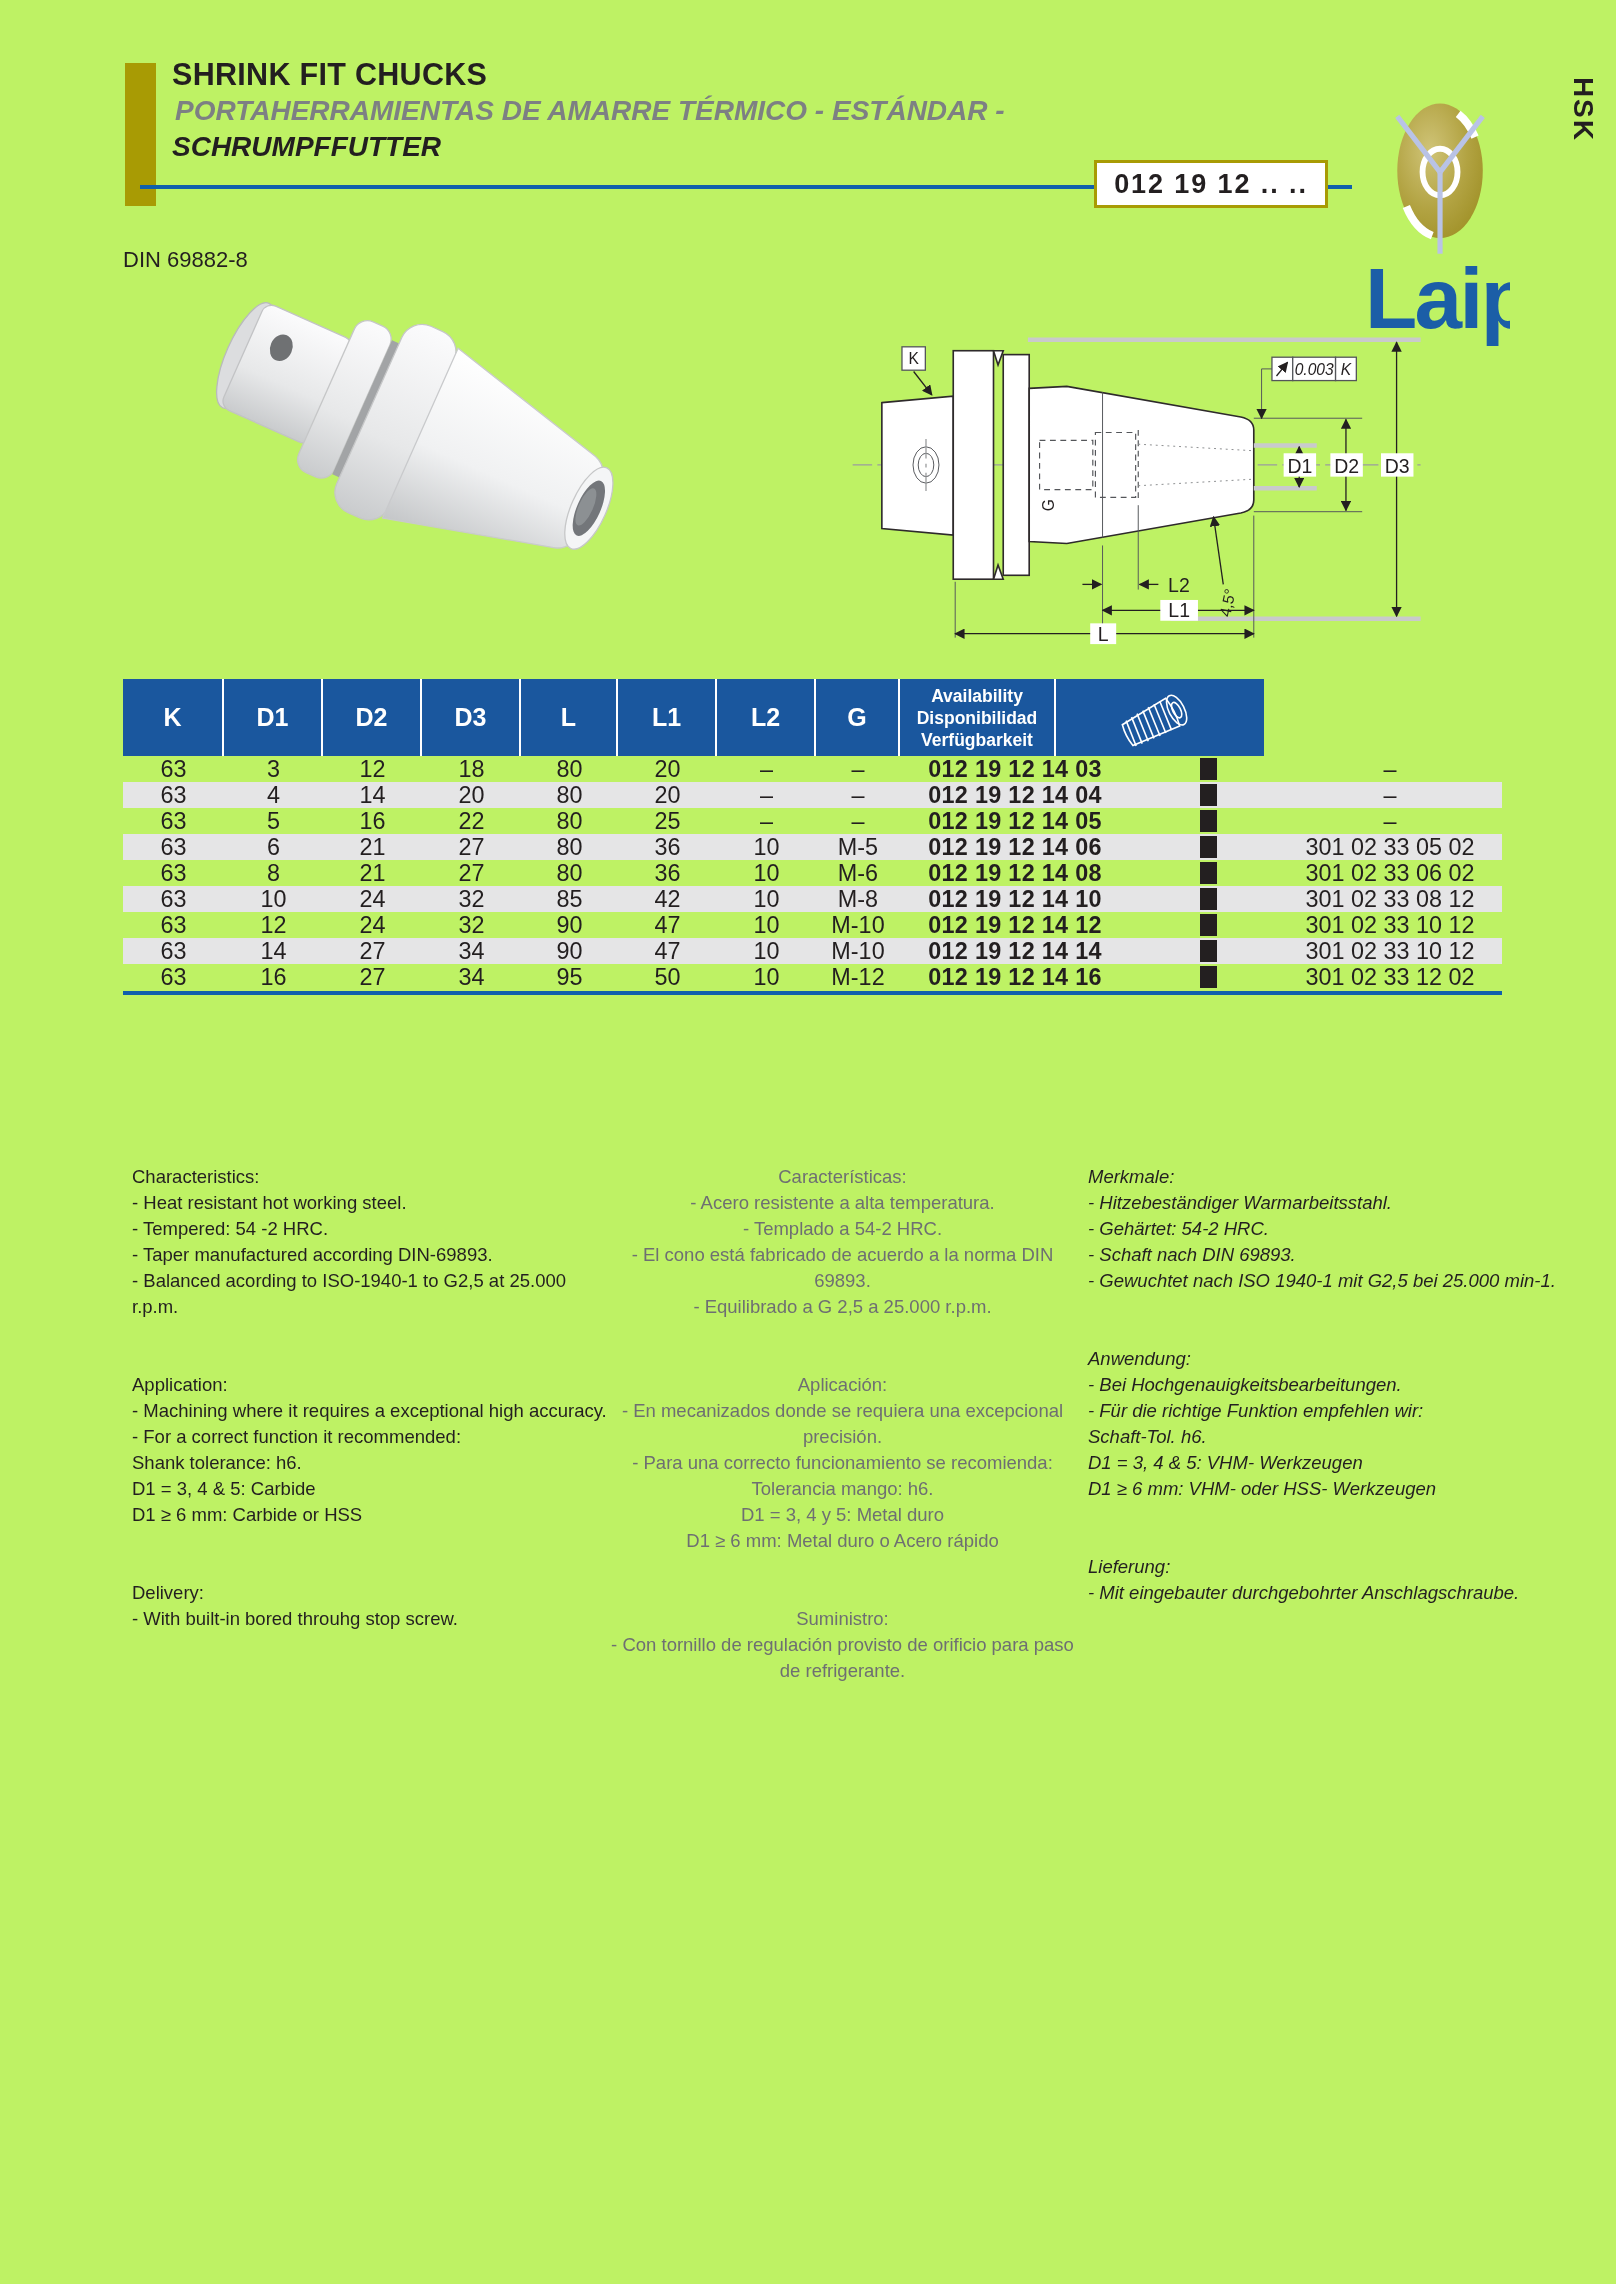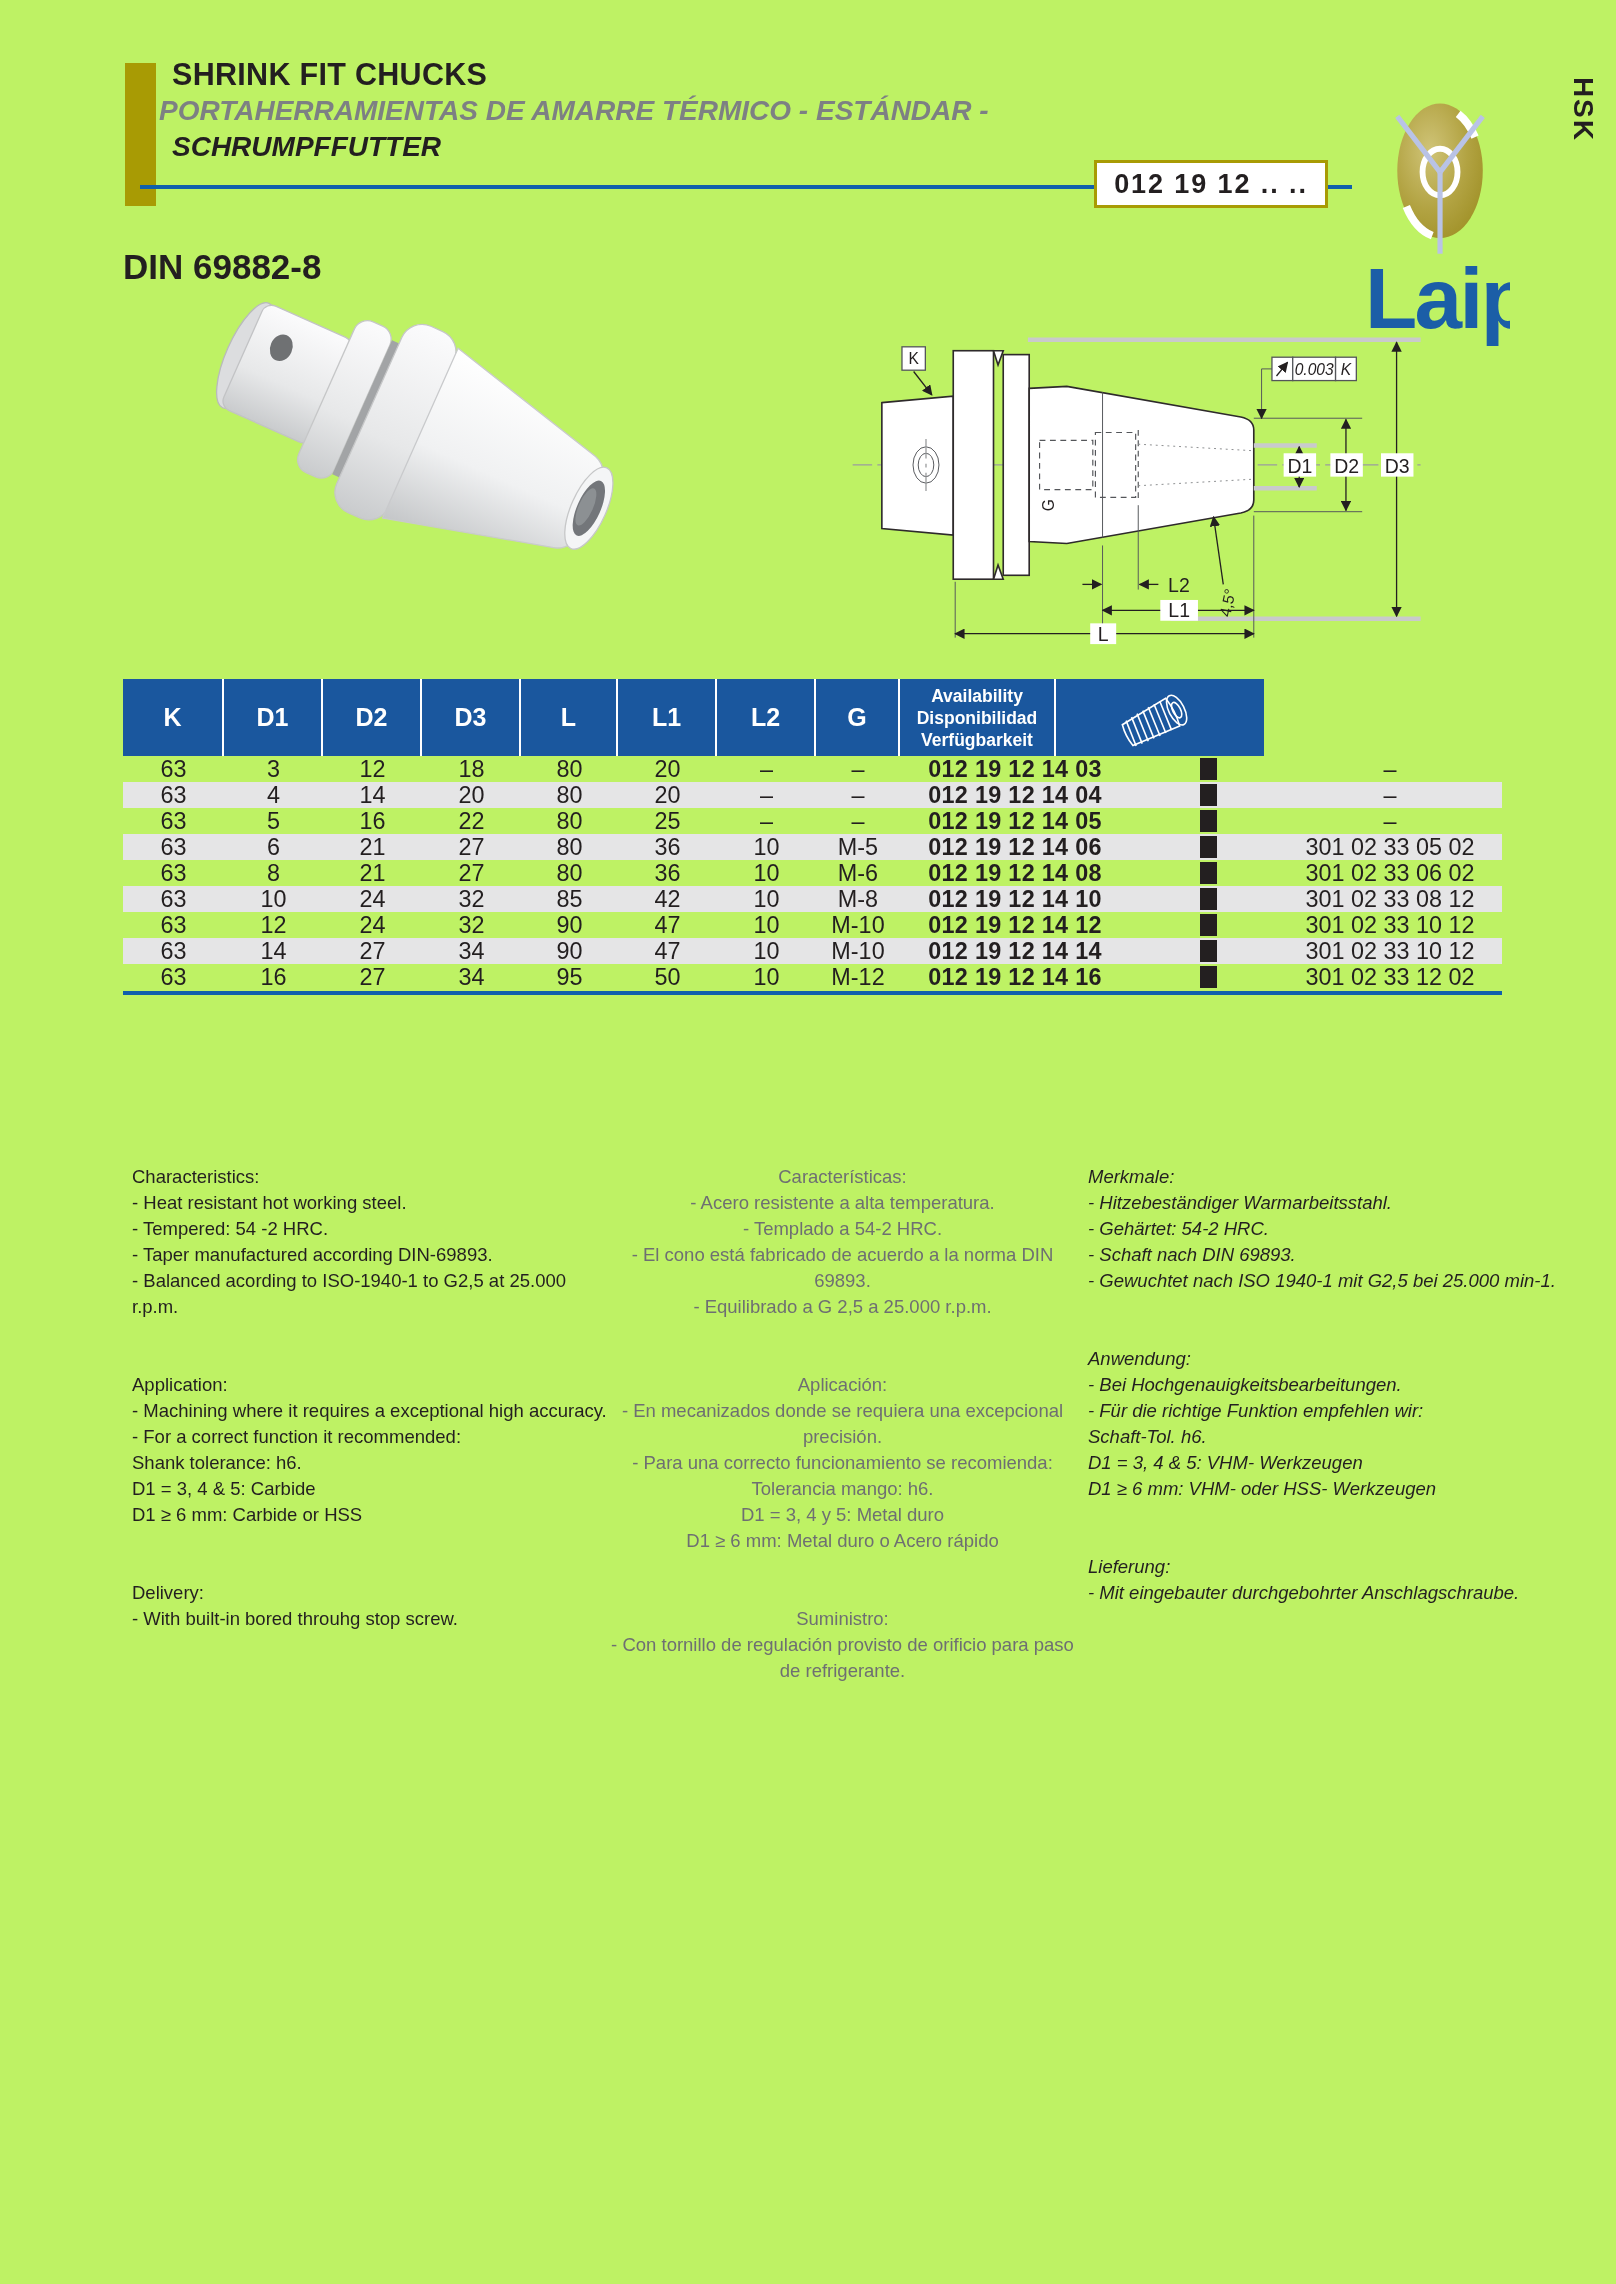--- a/index.html
+++ b/index.html
@@ -3,32 +3,32 @@
 <meta charset="utf-8">
 <style>
   html,body{margin:0;padding:0;background:#ffffff;}
   .page{
     position:relative; width:1616px; height:2284px; background:#bef264; overflow:hidden;
     font-family:"Liberation Sans", sans-serif; color:#231f20;
   }
   
   .gold-bar{position:absolute;left:125px;top:63px;width:31px;height:143px;background:#a89b04;}
   .title{position:absolute;left:172px;top:57px;font-size:30.5px;font-weight:800;letter-spacing:0.3px;color:#231f20;white-space:nowrap;}
-  .subtitle-es{position:absolute;left:159px;top:95px;font-size:28px;font-weight:700;font-style:italic;color:#7d8083;white-space:nowrap;}
+  .subtitle-es{position:absolute;left:175px;top:95px;font-size:28px;font-weight:700;font-style:italic;color:#7d8083;white-space:nowrap;}
   .subtitle-de{position:absolute;left:172px;top:131px;font-size:28px;font-weight:700;font-style:italic;color:#231f20;white-space:nowrap;}
   .rule-left{position:absolute;left:140px;top:185px;width:955px;height:3.9px;background:#1060ac;}
   .rule-right{position:absolute;left:1297px;top:185px;width:55px;height:3.9px;background:#1060ac;}
   .code-box{
     position:absolute;left:1094px;top:160px;width:234px;height:48px;box-sizing:border-box;
     border:3.2px solid #a89b04;background:#fff;display:flex;align-items:center;justify-content:center;
     font-size:27px;font-weight:700;letter-spacing:1.9px;white-space:nowrap;
   }
   .hsk-tab{position:absolute;left:1567px;top:77px;writing-mode:vertical-rl;font-size:28px;font-weight:700;letter-spacing:1.9px;color:#231f20;}
   .logo{position:absolute;left:1361px;top:99px;width:149px;height:257px;}
-  .standard{position:absolute;left:123px;top:247px;font-size:35px;font-weight:700;}
+  .standard{position:absolute;left:123px;top:247px;font-size:22px;font-weight:400;}
   
   .photo{position:absolute;left:195px;top:296px;width:533px;height:328px;}
   .tech{position:absolute;left:833px;top:291px;width:604px;height:357px;}
   
   .tbl{position:absolute;left:123px;top:679px;width:1379px;}
   .thead{display:flex;height:77px;}
   .th{
     box-sizing:border-box;border-right:2.6px solid #fff;background:#1a579e;color:#fff;
     display:flex;flex-direction:column;align-items:center;justify-content:center;
     font-weight:700;font-size:25px;text-align:center;line-height:1.05;

